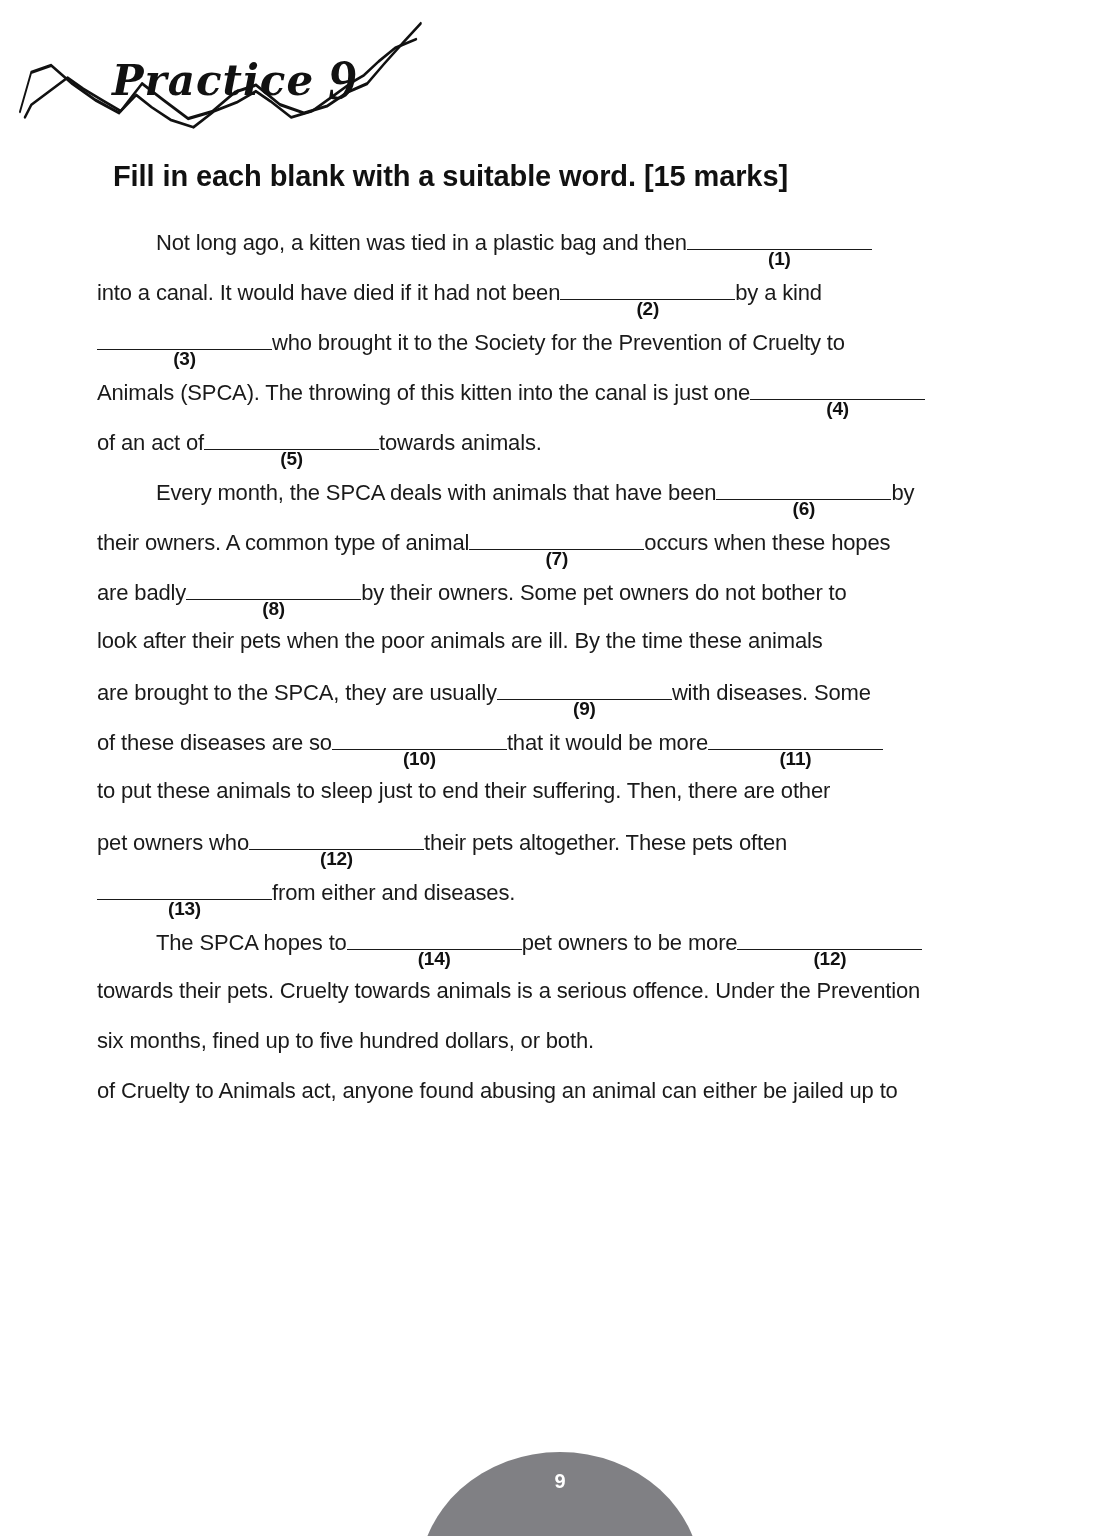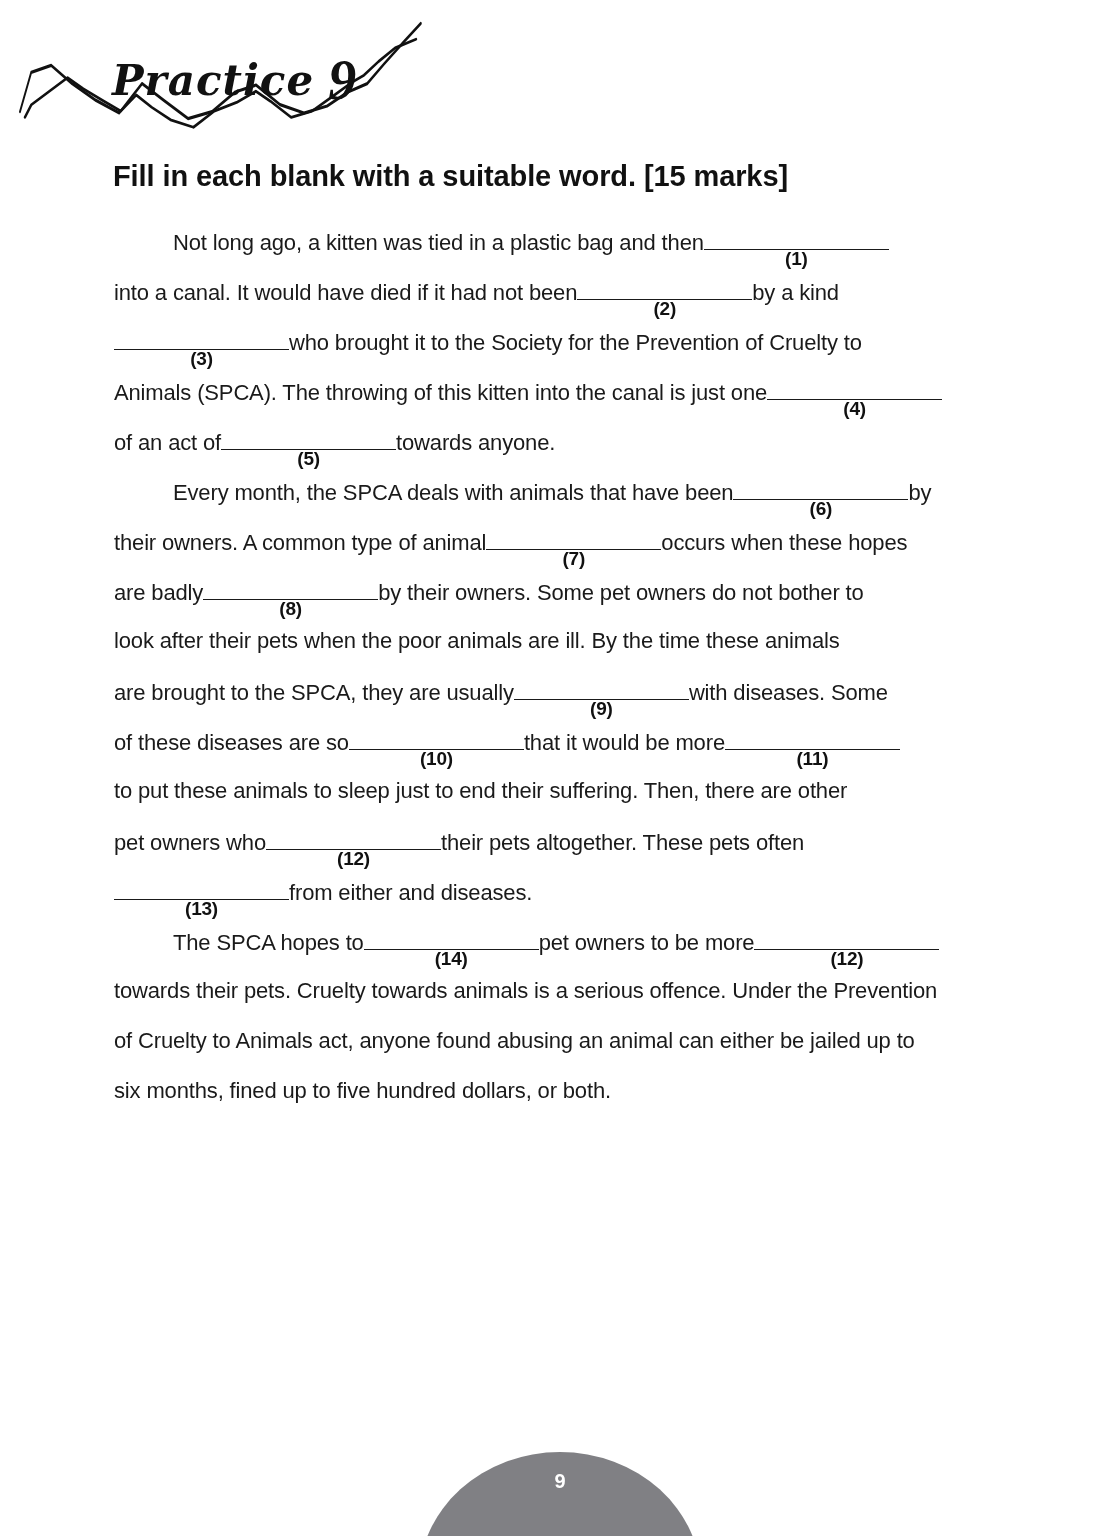--- a/index.html
+++ b/index.html
@@ -61,21 +61,21 @@
     font-size: 29px;
     font-weight: bold;
     letter-spacing: -0.1px;
     color: #111111;
     white-space: nowrap;
   }
 
   
   #passage {
     position: absolute;
-    left: 114px;
+    left: 97px;
     top: 228px;
     width: 900px;
   }
   .ln {
     position: relative;
     height: 50px;
     font-size: 22px;
     letter-spacing: -0.15px;
     white-space: nowrap;
     color: #1a1a1a;
@@ -153,31 +153,31 @@
   </div>
 </div>
 
 <div id="instruction">Fill in each blank with a suitable word. [15 marks]</div>
 
 <div id="passage">
     <div class="ln indent"><span class="txt">Not long ago, a kitten was tied in a plastic bag and then </span><span class="blank w185"><span class="rule"></span><span class="num">(1)</span></span></div>
     <div class="ln"><span class="txt">into a canal. It would have died if it had not been </span><span class="blank w175"><span class="rule"></span><span class="num">(2)</span></span><span class="txt"> by a kind</span></div>
     <div class="ln"><span class="blank w175"><span class="rule"></span><span class="num">(3)</span></span><span class="txt"> who brought it to the Society for the Prevention of Cruelty to</span></div>
     <div class="ln"><span class="txt">Animals (SPCA). The throwing of this kitten into the canal is just one </span><span class="blank w175"><span class="rule"></span><span class="num">(4)</span></span></div>
-    <div class="ln"><span class="txt">of an act of </span><span class="blank w175"><span class="rule"></span><span class="num">(5)</span></span><span class="txt"> towards anyone.</span></div>
+    <div class="ln"><span class="txt">of an act of </span><span class="blank w175"><span class="rule"></span><span class="num">(5)</span></span><span class="txt"> towards animals.</span></div>
     <div class="ln indent"><span class="txt">Every month, the SPCA deals with animals that have been </span><span class="blank w175"><span class="rule"></span><span class="num">(6)</span></span><span class="txt"> by</span></div>
     <div class="ln"><span class="txt">their owners. A common type of animal </span><span class="blank w175"><span class="rule"></span><span class="num">(7)</span></span><span class="txt"> occurs when these hopes</span></div>
     <div class="ln"><span class="txt">are badly </span><span class="blank w175"><span class="rule"></span><span class="num">(8)</span></span><span class="txt"> by their owners. Some pet owners do not bother to</span></div>
     <div class="ln"><span class="txt">look after their pets when the poor animals are ill. By the time these animals</span></div>
     <div class="ln"><span class="txt">are brought to the SPCA, they are usually </span><span class="blank w175"><span class="rule"></span><span class="num">(9)</span></span><span class="txt"> with diseases. Some</span></div>
     <div class="ln"><span class="txt">of these diseases are so </span><span class="blank w175"><span class="rule"></span><span class="num">(10)</span></span><span class="txt"> that it would be more </span><span class="blank w175"><span class="rule"></span><span class="num">(11)</span></span></div>
     <div class="ln"><span class="txt">to put these animals to sleep just to end their suffering. Then, there are other</span></div>
     <div class="ln"><span class="txt">pet owners who </span><span class="blank w175"><span class="rule"></span><span class="num">(12)</span></span><span class="txt"> their pets altogether. These pets often</span></div>
     <div class="ln"><span class="blank w175"><span class="rule"></span><span class="num">(13)</span></span><span class="txt"> from either and diseases.</span></div>
     <div class="ln indent"><span class="txt">The SPCA hopes to </span><span class="blank w175"><span class="rule"></span><span class="num">(14)</span></span><span class="txt"> pet owners to be more </span><span class="blank w185"><span class="rule"></span><span class="num">(12)</span></span></div>
     <div class="ln"><span class="txt">towards their pets. Cruelty towards animals is a serious offence. Under the Prevention</span></div>
+    <div class="ln"><span class="txt">six months, fined up to five hundred dollars, or both.</span></div>
     <div class="ln"><span class="txt">of Cruelty to Animals act, anyone found abusing an animal can either be jailed up to</span></div>
-    <div class="ln"><span class="txt">six months, fined up to five hundred dollars, or both.</span></div>
   </div>
 
 <div id="page-badge">
   <div id="page-number">9</div>
 </div>
 
 </body></html>

